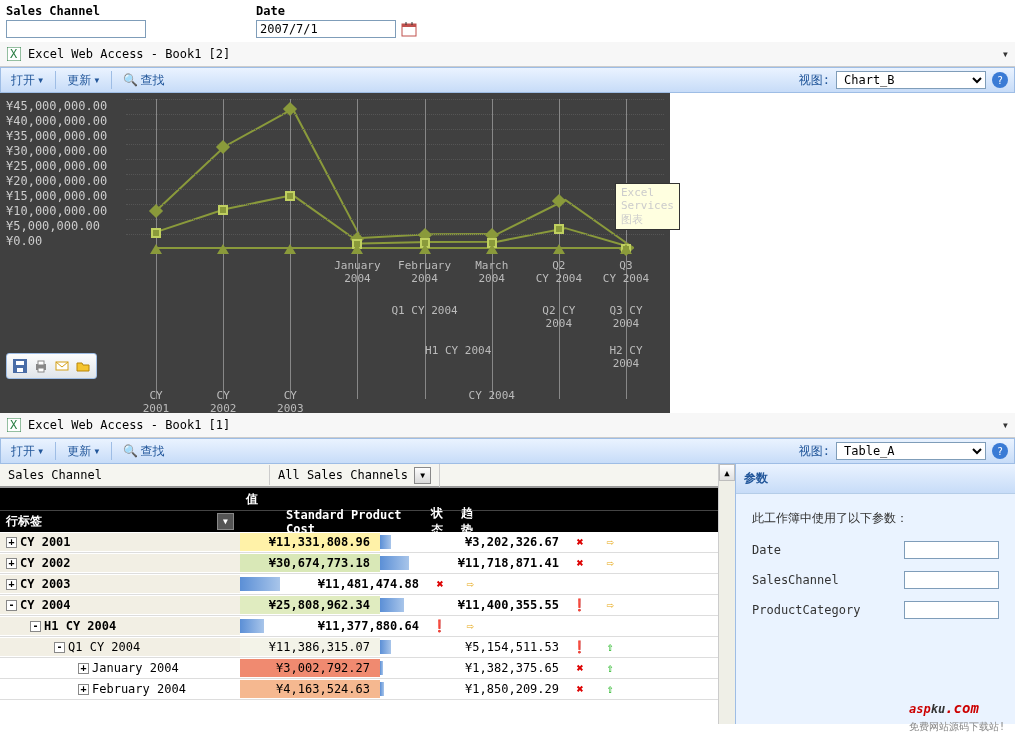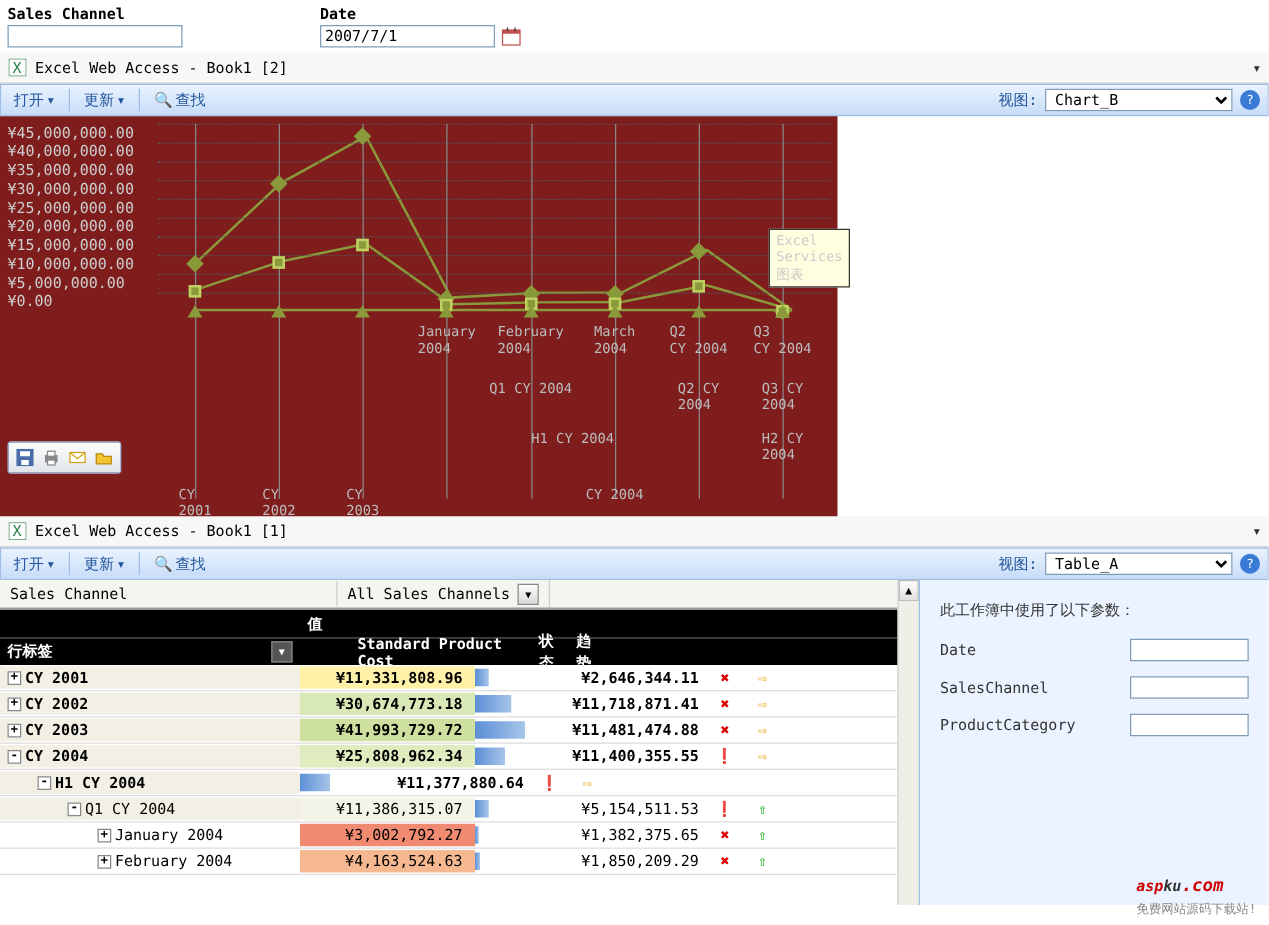--- a/index.html
+++ b/index.html
@@ -13,26 +13,26 @@
 .webpart-header{display:flex;align-items:center;gap:6px;padding:4px 6px;border-bottom:1px solid #ccc;background:#f7f7f7}
 .wp-icon{width:16px;height:16px;display:inline-flex;align-items:center;justify-content:center;color:#008000}
 .wp-title{font-family:"SimSun",monospace}
 .wp-dd{margin-left:auto;color:#333;cursor:pointer}
 .toolbar{display:flex;align-items:center;height:26px;background:linear-gradient(#eaf3ff,#c7dcf8);border:1px solid #9ebde5;padding:0 6px;gap:4px}
 .tb-btn{color:#21569a;cursor:pointer;display:flex;align-items:center;gap:2px;padding:2px 4px}
 .tb-sep{width:1px;height:18px;background:#9ebde5;margin:0 3px}
 .tb-right{margin-left:auto;display:flex;align-items:center;gap:6px}
 .view-select{width:150px;height:18px;border:1px solid #7f9db9;background:#fff;font-family:monospace;padding:0 3px}
 .help-icon{width:16px;height:16px;border-radius:50%;background:#3a7bd5;color:#fff;display:flex;align-items:center;justify-content:center;font-size:10px;cursor:pointer}
-.chart-area{background:#7f1d1d;width:670px;height:320px;position:relative;color:#ccc}
+.chart-area{background:#404040;width:670px;height:320px;position:relative;color:#ccc}
 .chart-y-labels{position:absolute;left:6px;top:6px;font-family:monospace;font-size:11px;line-height:15px}
 .chart-plot{position:absolute;left:126px;top:6px;right:6px;bottom:6px}
 .grid-line{position:absolute;left:0;right:0;border-top:1px dotted #555}
 .cat-line{position:absolute;top:0;bottom:0;width:1px;background:#888}
-.cat-label{position:absolute;color:#bbb;font-size:11px;font-family:monospace;white-space:nowrap;transform:translateX(-50%);text-align:left}
+.cat-label{position:absolute;color:#bbb;font-size:11px;font-family:monospace;white-space:nowrap;transform:translateX(-50%);text-align:center}
 .marker{position:absolute;width:10px;height:10px;transform:translate(-50%,-50%)}
 .m-diamond{background:#8a9a3b;transform:translate(-50%,-50%) rotate(45deg)}
 .m-square{background:#8a9a3b;border:2px solid #c0d060}
 .m-tri{width:0;height:0;border-left:6px solid transparent;border-right:6px solid transparent;border-bottom:10px solid #8a9a3b;background:none}
 svg.lines{position:absolute;left:0;top:0;width:100%;height:100%}
 .mini-toolbar{position:absolute;left:6px;top:260px;background:linear-gradient(#fdfdfd,#e0e5ea);border:1px solid #9ebde5;border-radius:3px;padding:3px 4px;display:flex;gap:3px}
 .mini-btn{width:18px;height:18px;display:flex;align-items:center;justify-content:center;cursor:pointer}
 .tooltip{position:absolute;background:#ffffe0;border:1px solid #333;padding:2px 5px;font-size:11px}
 .table-area{display:flex;height:260px}
 .table-main{flex:1;overflow:hidden;position:relative}
@@ -292,21 +292,21 @@
     <div id="tablerows">
         <div class="data-row">
           <div class="rc-label" style="padding-left: 6px; background: rgb(242, 239, 228);">
             <span class="exp-btn">+</span>
             <span style="font-weight: bold;">CY 2001</span>
           </div>
           <div class="rc-sales" style="background: rgb(255, 242, 168); font-weight: bold;">¥11,331,808.96</div>
           <div class="rc-bar">
             <div class="bar-mini" style="width: 10.8px;"></div>
           </div>
-          <div class="rc-cost" style="font-weight: bold;">¥2,646,344.11</div>
+          <div class="rc-cost" style="font-weight: bold;">¥3,202,326.67</div>
           <div class="rc-stat"><span class="ico-x">✖</span></div>
           <div class="rc-trend"><span class="ico-arr-r">⇨</span></div>
         </div>
         <div class="data-row">
           <div class="rc-label" style="padding-left: 6px; background: rgb(242, 239, 228);">
             <span class="exp-btn">+</span>
             <span style="font-weight: bold;">CY 2002</span>
           </div>
           <div class="rc-sales" style="background: rgb(217, 232, 183); font-weight: bold;">¥30,674,773.18</div>
           <div class="rc-bar">
@@ -314,21 +314,20 @@
           </div>
           <div class="rc-cost" style="font-weight: bold;">¥11,718,871.41</div>
           <div class="rc-stat"><span class="ico-x">✖</span></div>
           <div class="rc-trend"><span class="ico-arr-r">⇨</span></div>
         </div>
         <div class="data-row">
           <div class="rc-label" style="padding-left: 6px; background: rgb(242, 239, 228);">
             <span class="exp-btn">+</span>
             <span style="font-weight: bold;">CY 2003</span>
           </div>
-          <div class="rc-sales" style="background: rgb(205, 224, 160); font-weight: bold;">¥41,993,729.72</div>
           <div class="rc-bar">
             <div class="bar-mini" style="width: 40px;"></div>
           </div>
           <div class="rc-cost" style="font-weight: bold;">¥11,481,474.88</div>
           <div class="rc-stat"><span class="ico-x">✖</span></div>
           <div class="rc-trend"><span class="ico-arr-r">⇨</span></div>
         </div>
         <div class="data-row">
           <div class="rc-label" style="padding-left: 6px; background: rgb(242, 239, 228);">
             <span class="exp-btn">-</span>
@@ -393,20 +392,21 @@
           <div class="rc-stat"><span class="ico-x">✖</span></div>
           <div class="rc-trend"><span class="ico-arr-u">⇧</span></div>
         </div>
       </div>
   </div>
   <div class="scrollbar-v">
     <div class="sb-btn">▲</div>
     <div class="sb-track"></div>
   </div>
   <div class="param-panel">
+    <div class="param-header">参数</div>
     <div class="param-body">
       <div class="param-note">此工作簿中使用了以下参数：</div>
       <div id="paramrows">
           <div class="param-row">
             <label>Date</label>
             <input class="param-input" style="">
           </div>
           <div class="param-row">
             <label>SalesChannel</label>
             <input class="param-input" style="">

